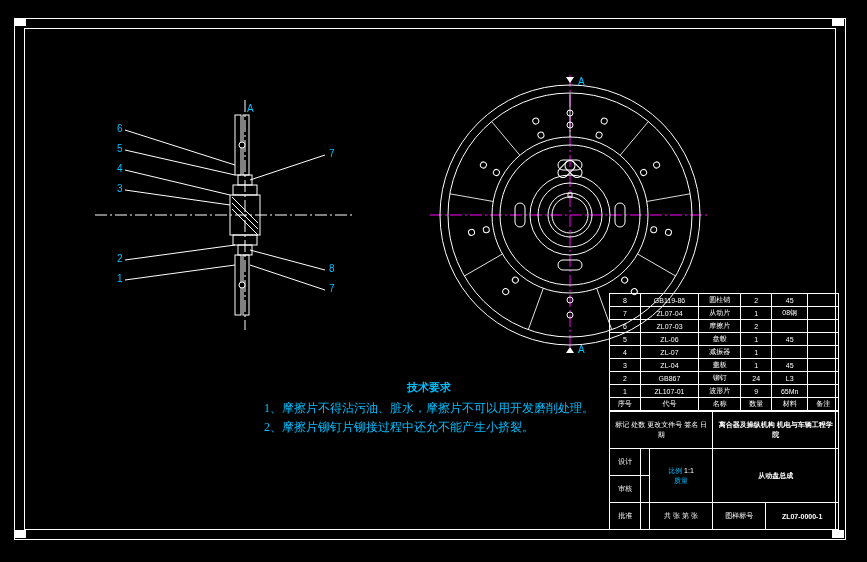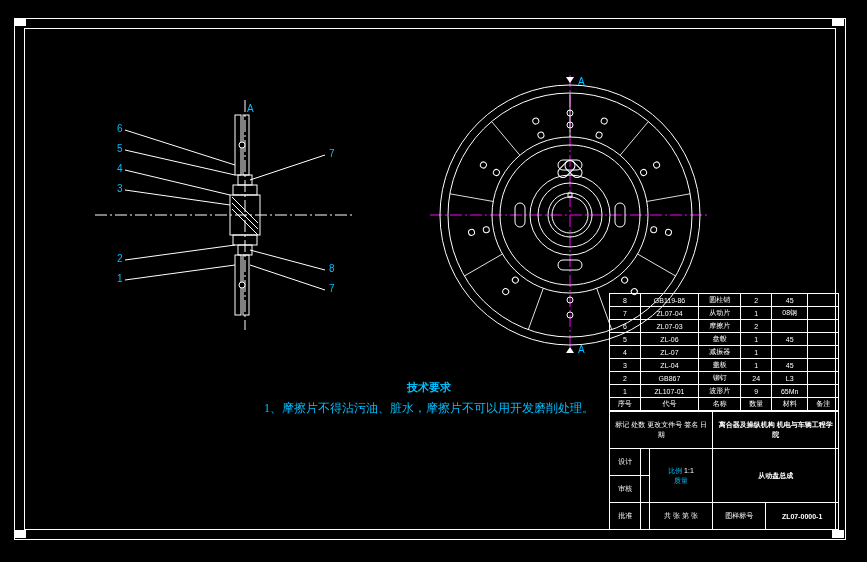--- a/index.html
+++ b/index.html
@@ -146,20 +146,21 @@
 
     <path d="M140 8 l-4 -6 l8 0 z" fill="#fff"></path>
     <path d="M140 272 l-4 6 l8 0 z" fill="#fff"></path>
     <text x="148" y="10">A</text>
     <text x="148" y="278">A</text>
   </svg>
 
   <div class="tech-req">
     <div class="tech-title">技术要求</div>
     <div class="tech-line">1、摩擦片不得沾污油、脏水，摩擦片不可以用开发磨削处理。</div>
+    <div class="tech-line">2、摩擦片铆钉片铆接过程中还允不能产生小挤裂。</div>
   </div>
 
   <div class="table-block">
     <table class="parts-table">
       <tbody id="parts-body">
           <tr>
             <td>8</td>
             <td>GB119-86</td>
             <td>圆柱销</td>
             <td>2</td>

